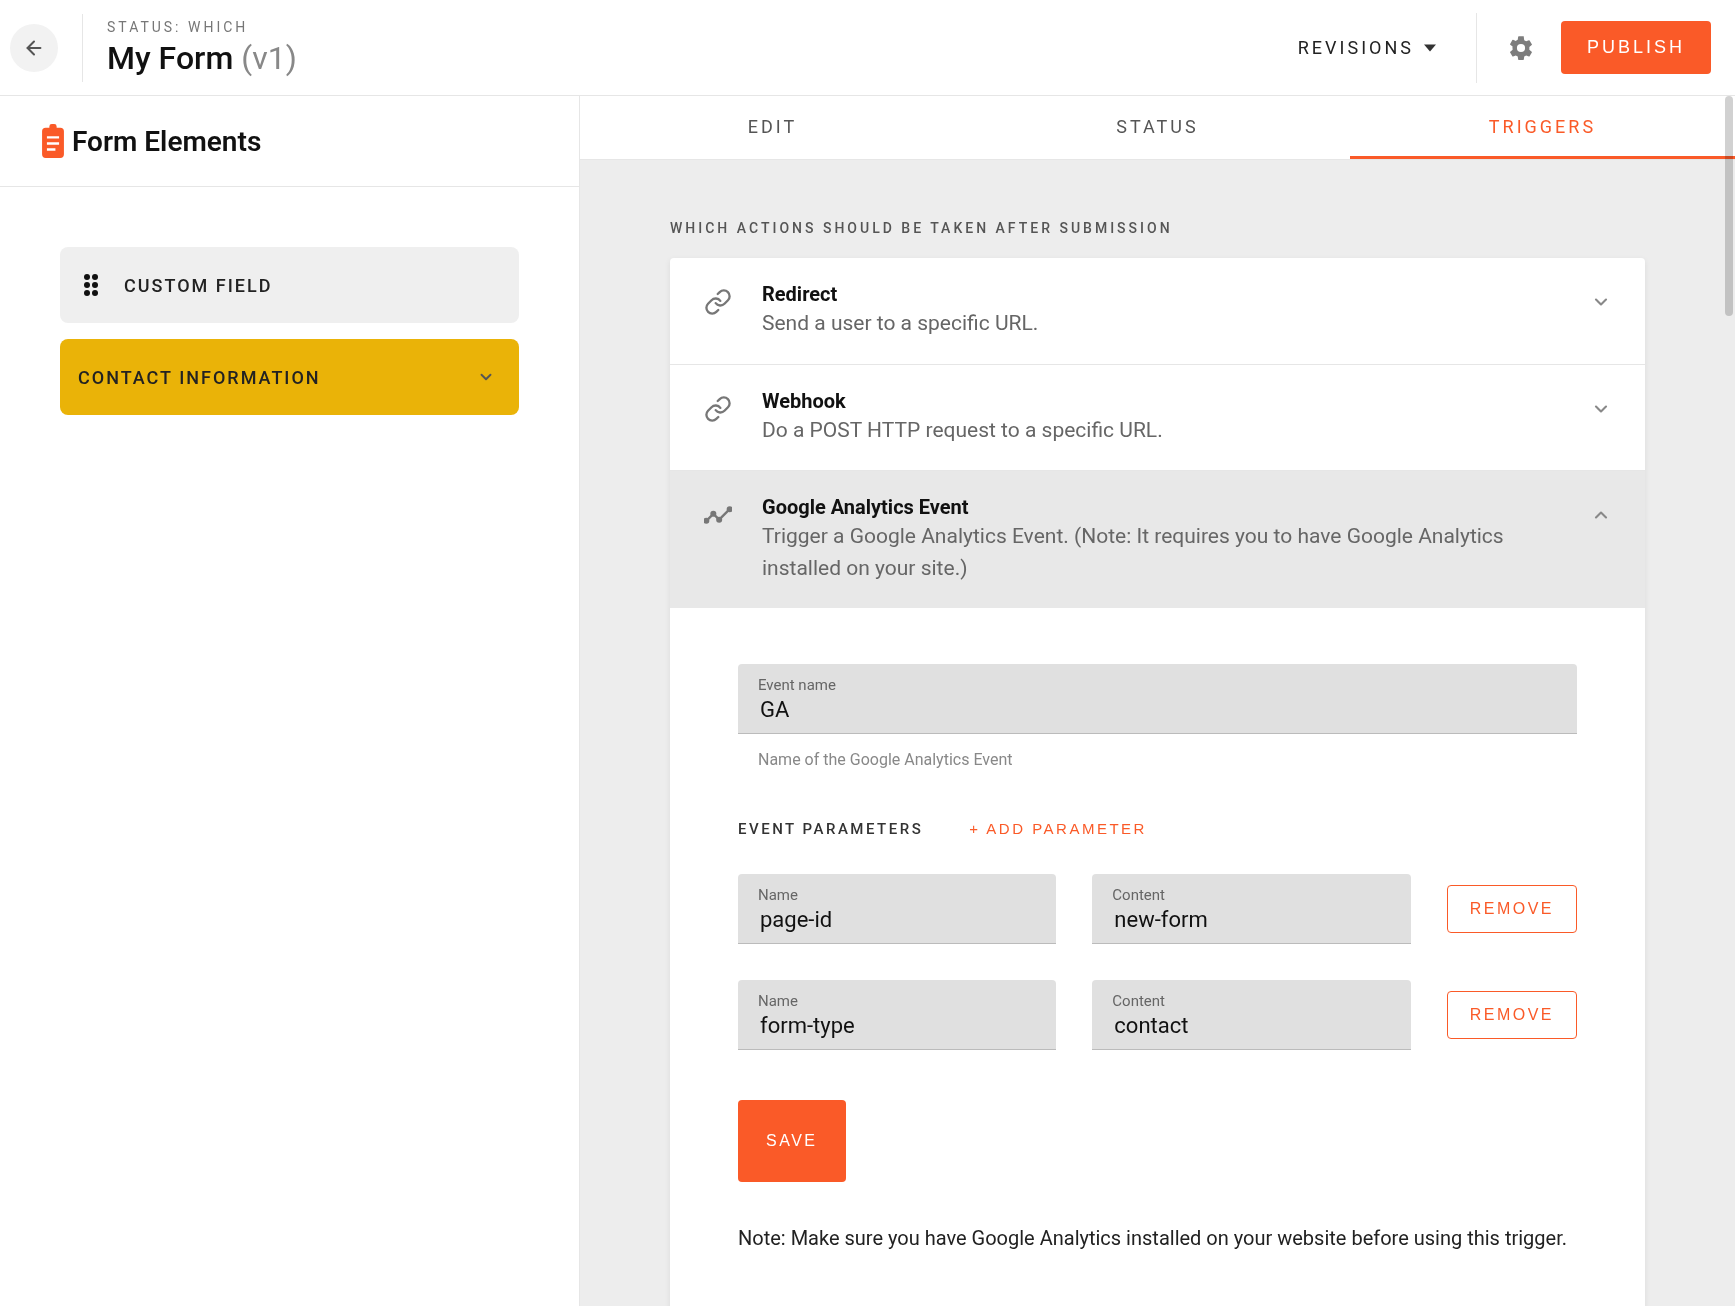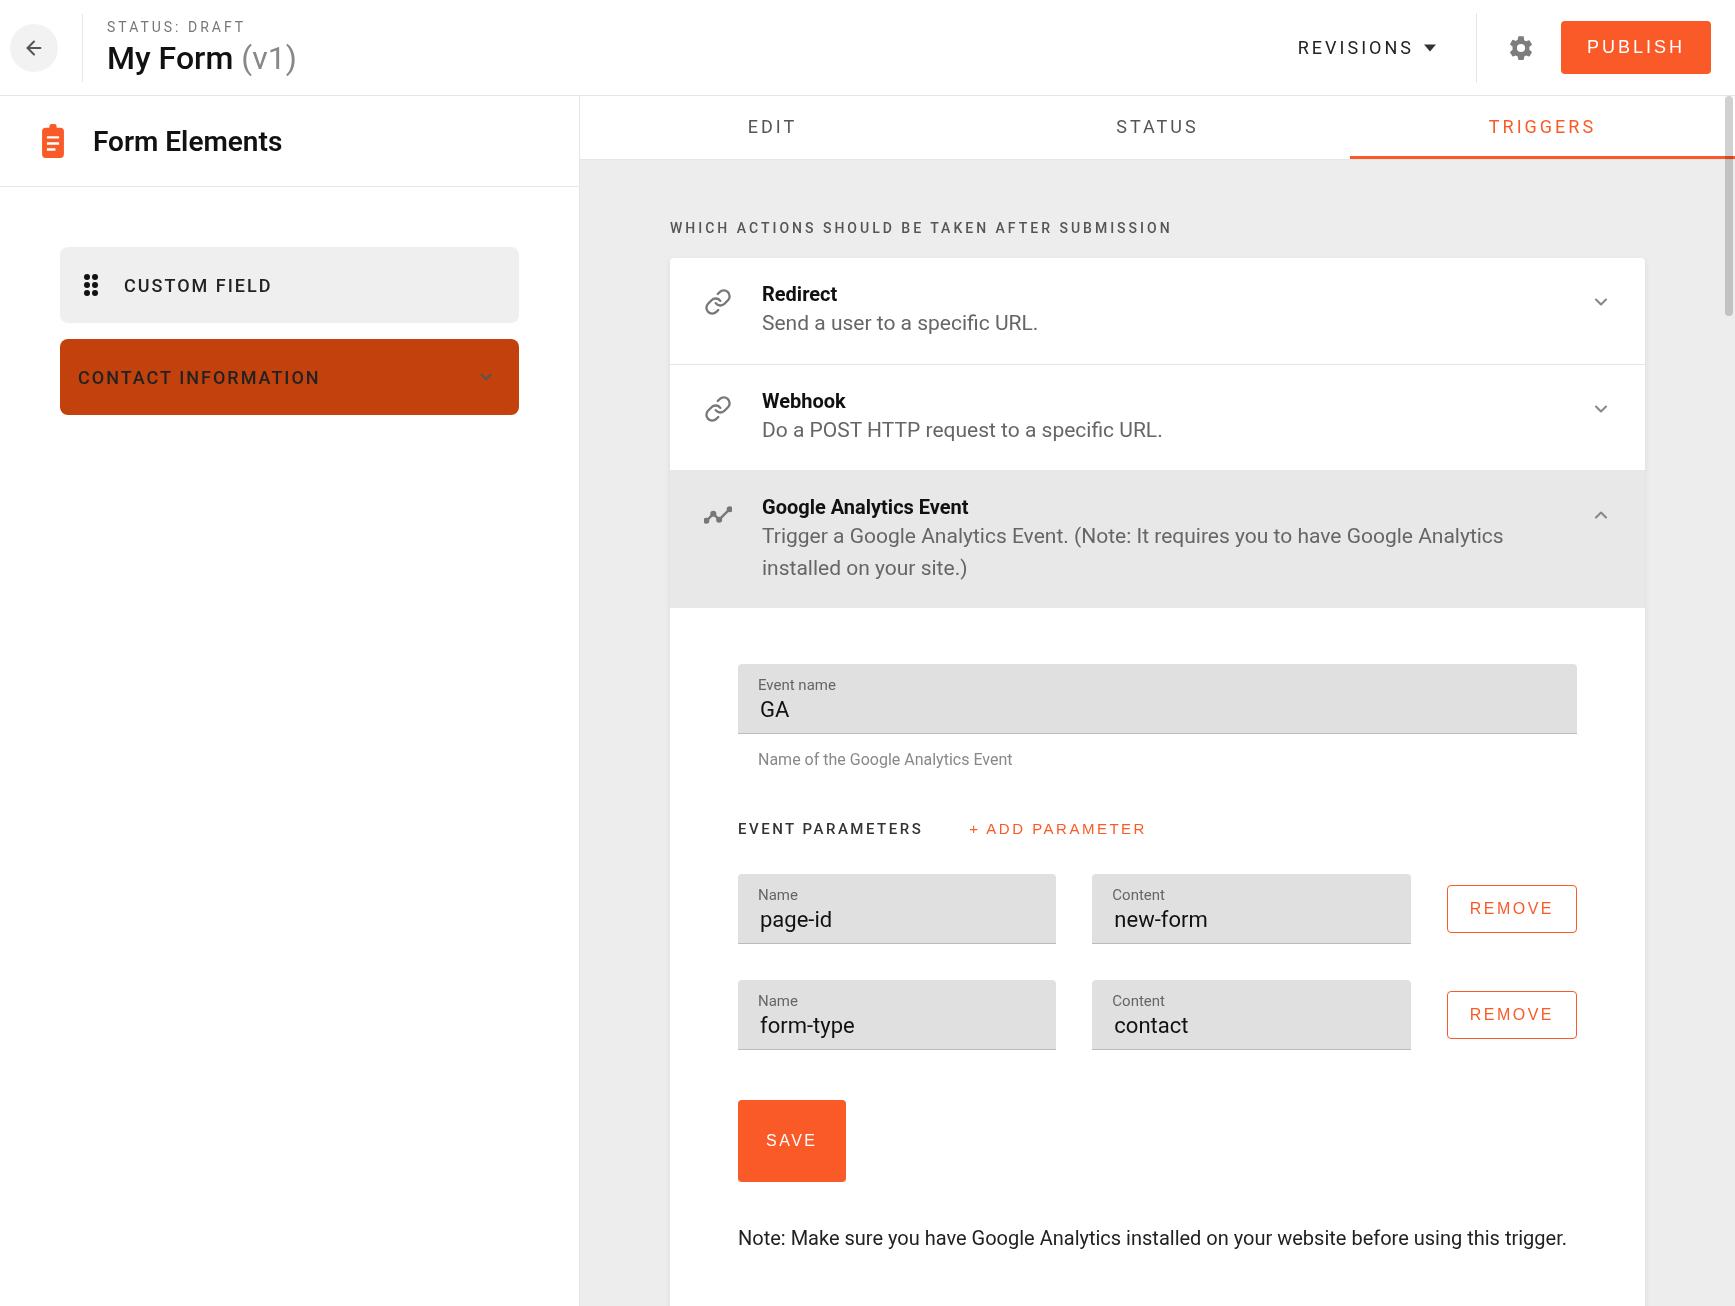--- a/index.html
+++ b/index.html
@@ -92,21 +92,21 @@
   .body {
     display: flex;
     height: calc(100% - 96px);
   }
   .sidebar {
     width: 580px;
     border-right: 1px solid var(--border);
     display: flex; flex-direction: column;
   }
   .sidebar-head {
-    display: flex; align-items: center; gap: 25px;
+    display: flex; align-items: center; gap: 4px;
     padding: 28px 38px 28px 38px;
     border-bottom: 1px solid var(--border);
   }
   .sidebar-head-icon {
     width: 30px; height: 34px;
     color: var(--orange);
   }
   .sidebar-title {
     font-size: 28px; font-weight: 600; color: #111;
   }
@@ -120,21 +120,21 @@
     height: 76px;
     display: flex; align-items: center;
     padding: 0 24px;
     font-size: 18px;
     letter-spacing: 2px;
     color: #222;
     font-weight: 500;
     gap: 24px;
     cursor: pointer;
   }
-  .side-item.darker { background: #c2410c; padding-left: 18px; }
+  .side-item.darker { background: #eab308; padding-left: 18px; }
   .side-item .flex { flex:1; }
   .drag-dots {
     width: 16px; height: 22px;
     display: grid;
     grid-template-columns: repeat(2,6px);
     grid-template-rows: repeat(3,6px);
     gap: 2px;
   }
   .drag-dots span { background:#111; border-radius:50%; }
 
@@ -286,21 +286,21 @@
     <svg width="22" height="22" viewBox="0 0 24 24" fill="none" stroke="currentColor" stroke-width="2.2" stroke-linecap="round" stroke-linejoin="round">
         <line x1="19" y1="12" x2="5" y2="12"></line>
         <polyline points="12 19 5 12 12 5"></polyline>
       </svg>
   </div>
   <div class="title-divider"></div>
   <div class="title-block">
     <div class="status-line">
       <span>STATUS:</span>
       <span> </span>
-      <span>DRAFT</span>
+      <span>WHICH</span>
     </div>
     <div class="title-line">
       <span>My Form</span>
       <span> </span>
       <span class="title-version">(v1)</span>
     </div>
   </div>
   <div class="header-spacer"></div>
   <div class="revisions">
     <span>REVISIONS</span>

